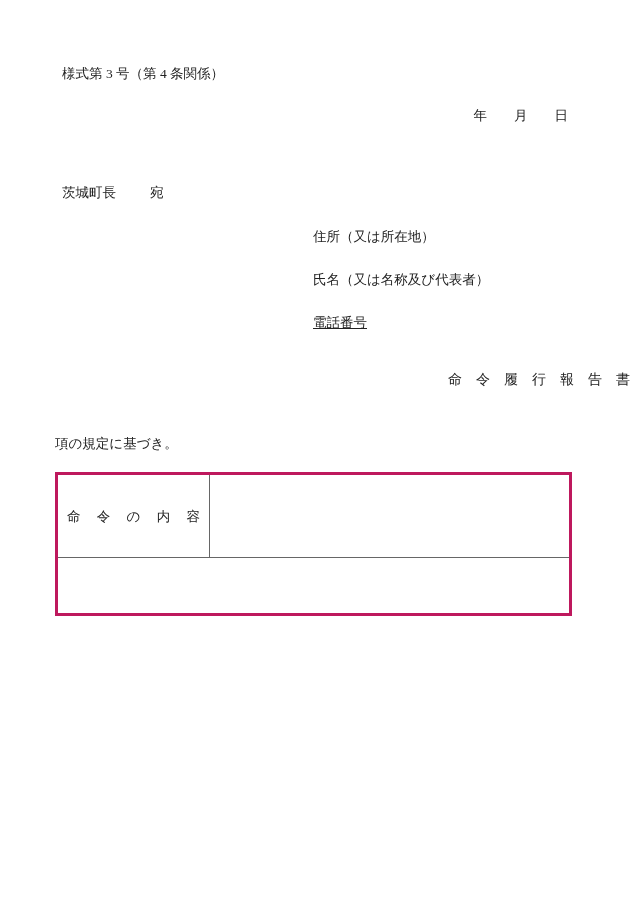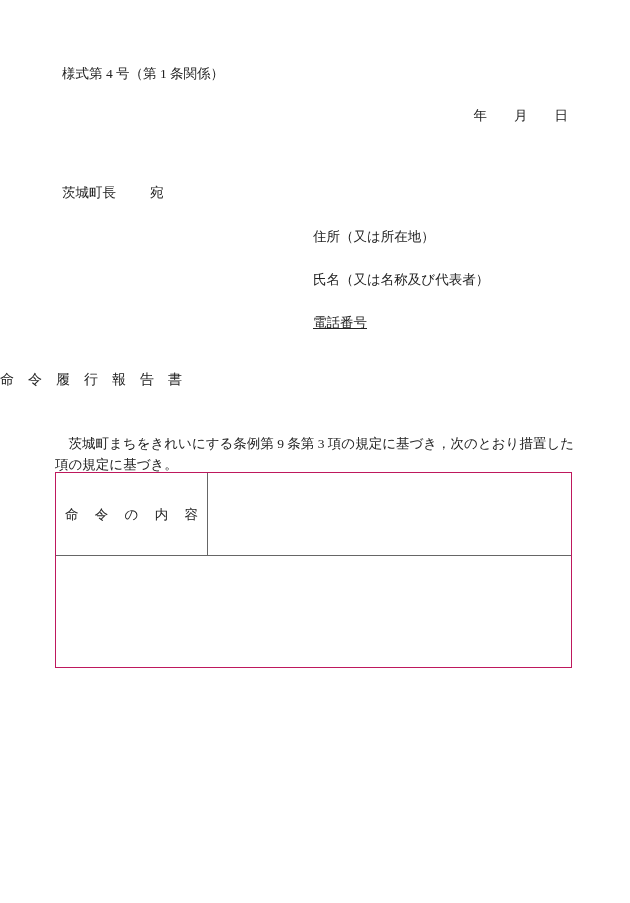--- a/index.html
+++ b/index.html
@@ -29,35 +29,35 @@
 
   .sender-line { left: 313px; white-space: nowrap; }
   .sender-1 { top: 228px; }
   .sender-2 { top: 271px; }
   .sender-3 { top: 314px; text-decoration: underline; }
 
   .doc-title {
     left: 0;
     top: 371px;
     width: 100%;
-    text-align: left;
+    text-align: right;
     font-size: 14px;
     white-space: nowrap;
   }
 
   .body-text { left: 55px; top: 433px; width: 520px; }
   .body-line { line-height: 21px; white-space: nowrap; }
 
   .form-table {
     left: 55px;
     top: 472px;
     width: 517px;
-    height: 196px;
+    height: 144px;
     box-sizing: border-box;
-    border: 1px solid #be185d;
+    border: 3px solid #be185d;
     display: grid;
     grid-template-columns: 152px 1fr;
     grid-template-rows: 83px 1fr;
   }
   .cell { box-sizing: border-box; }
   .label-cell {
     border-right: 1px solid #666666;
     display: flex;
     align-items: center;
     padding: 0 9px;
@@ -69,38 +69,37 @@
     line-height: 23px;
     text-align: justify;
     text-align-last: justify;
   }
 </style>
 </head>
 <body>
 
 <div class="page">
 
-  <div class="abs form-number">様式第 4 号（第 1 条関係）</div>
+  <div class="abs form-number">様式第 3 号（第 4 条関係）</div>
 
   <div class="abs date-line">年　　月　　日</div>
 
   <div class="abs addressee">
     <span>茨城町長</span><span class="honorific">宛</span>
   </div>
 
   <div class="abs sender-line sender-1">住所（又は所在地）</div>
 
   <div class="abs sender-line sender-2">氏名（又は名称及び代表者）</div>
 
   <div class="abs sender-line sender-3">電話番号</div>
 
   <div class="abs doc-title">命　令　履　行　報　告　書</div>
 
   <div class="abs body-text">
-    <div class="body-line">　茨城町まちをきれいにする条例第 9 条第 3 項の規定に基づき，次のとおり措置した</div>
     <div class="body-line">項の規定に基づき。</div>
   </div>
 
   <div class="abs form-table">
 
     <div class="cell label-cell row-divider">
       <div class="label-block">
         <div class="jline">命 令 の 内 容</div>
       </div>
     </div>

